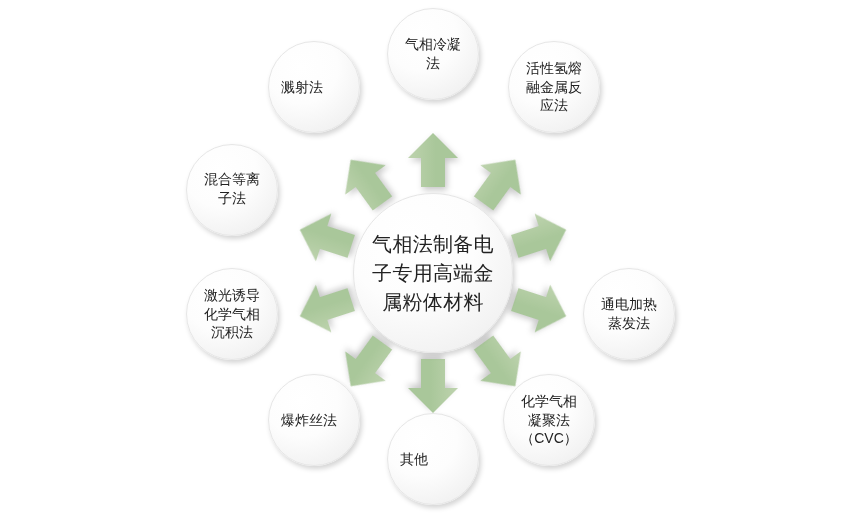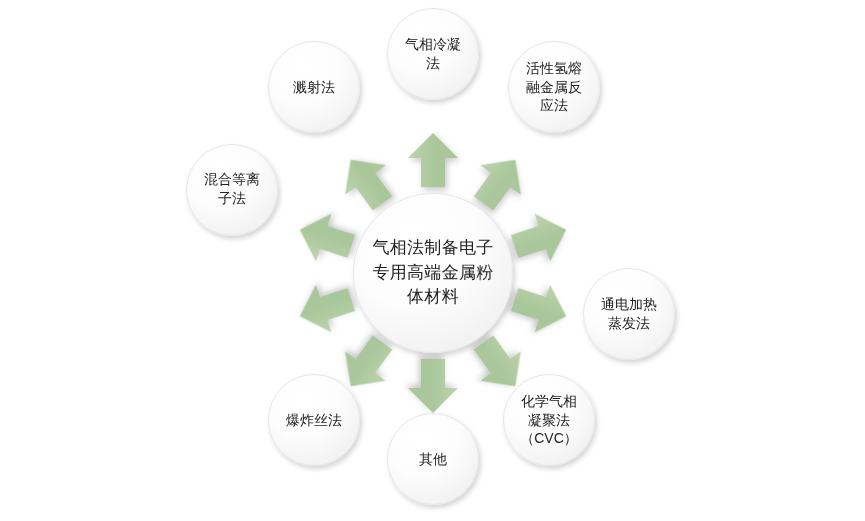--- a/index.html
+++ b/index.html
@@ -24,39 +24,39 @@
   
   .node {
     position: absolute;
     border-radius: 50%;
     box-sizing: border-box;
     border: 1px solid #e6e6e6;
     background: radial-gradient(circle at 36% 28%, #ffffff 0%, #fdfdfd 42%, #f2f2f2 78%, #e9e9e9 100%);
     box-shadow: 2px 3px 5px rgba(0,0,0,0.17);
     display: flex;
     align-items: center;
-    justify-content: center;
+    justify-content: flex-start;
     text-align: center;
     color: #222222;
     line-height: 1.22;
     user-select: none;
   }
 
   .node .label {
     display: block;
     padding: 0 6px;
   }
 
   
   #hub {
     left: 353px;
     top: 193px;
     width: 160px;
     height: 160px;
-    font-size: 17px;
+    font-size: 20px;
     letter-spacing: 0.3px;
   }
   #hub .label { padding: 0 18px; line-height: 1.45; }
 
   
   .sat {
     width: 92px;
     height: 92px;
     font-size: 14px;
   }
@@ -255,20 +255,23 @@
   </div>
   <div class="node sat" id="sat-4">
     <span class="label">化学气相凝聚法（CVC）</span>
   </div>
   <div class="node sat" id="sat-5">
     <span class="label">其他</span>
   </div>
   <div class="node sat" id="sat-6">
     <span class="label">爆炸丝法</span>
   </div>
+  <div class="node sat" id="sat-7">
+    <span class="label">激光诱导化学气相沉积法</span>
+  </div>
   <div class="node sat" id="sat-8">
     <span class="label">混合等离子法</span>
   </div>
   <div class="node sat" id="sat-9">
     <span class="label">溅射法</span>
   </div>
 
 </div>
 
 </body></html>

